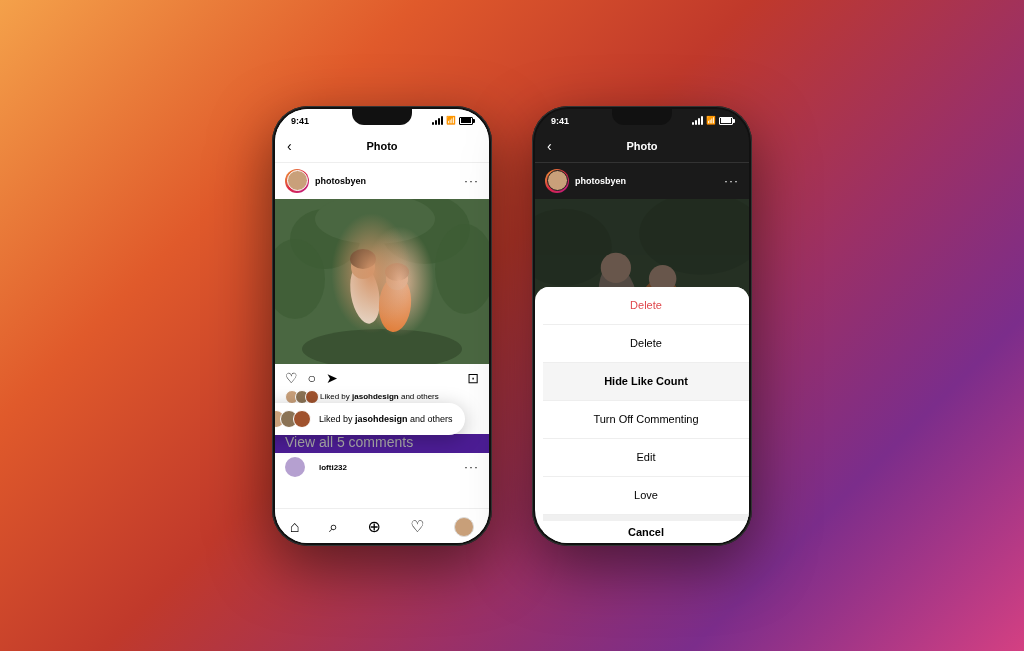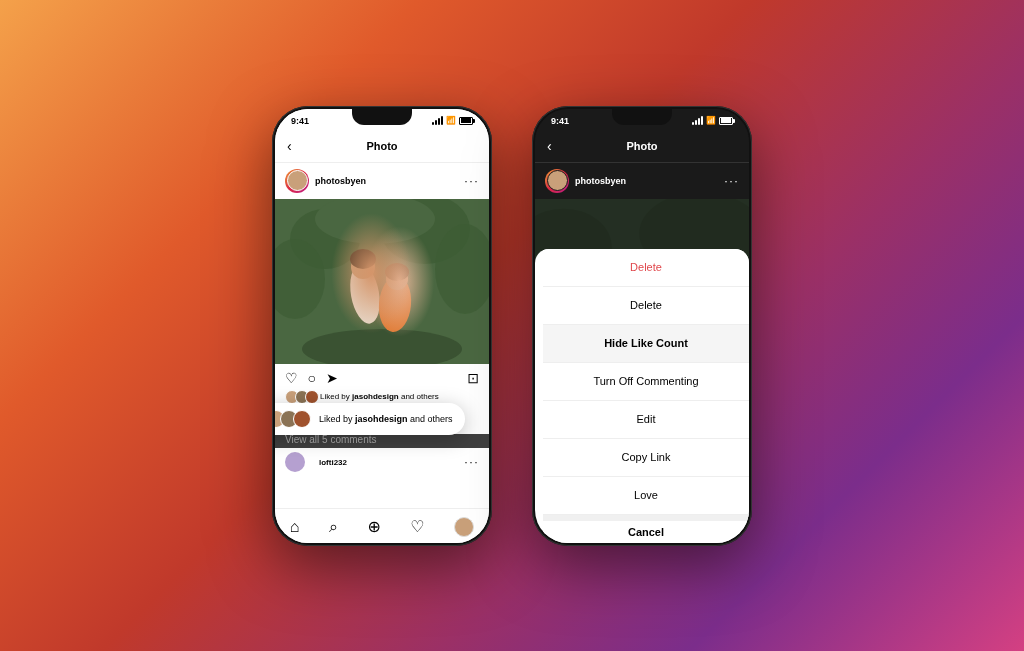--- a/index.html
+++ b/index.html
@@ -244,23 +244,23 @@
       background: #fff;
       line-height: 1.3;
     }
 
     .caption-user {
       font-weight: 700;
     }
 
     .view-comments {
       padding: 0 10px 3px;
-      font-size: 10px;
+      font-size: 14px;
       color: #aaa;
-      background: #404040;
+      background: #4c1d95;
     }
 
     
     .comment-row {
       display: flex;
       align-items: center;
       padding: 4px 10px;
       background: #fff;
       gap: 6px;
     }
@@ -640,23 +640,20 @@
         <div class="action-sheet-item bold highlighted">
           <span>Hide Like Count</span>
         </div>
         <div class="action-sheet-item">
           <span>Turn Off Commenting</span>
         </div>
         <div class="action-sheet-item">
           <span>Edit</span>
         </div>
         <div class="action-sheet-item">
-          <span>Copy Link</span>
-        </div>
-        <div class="action-sheet-item">
           <span>Love</span>
         </div>
         <div class="action-sheet-item cancel-btn">
           <span>Cancel</span>
         </div>
       </div>
     </div>
 
   </div>
 </div>

